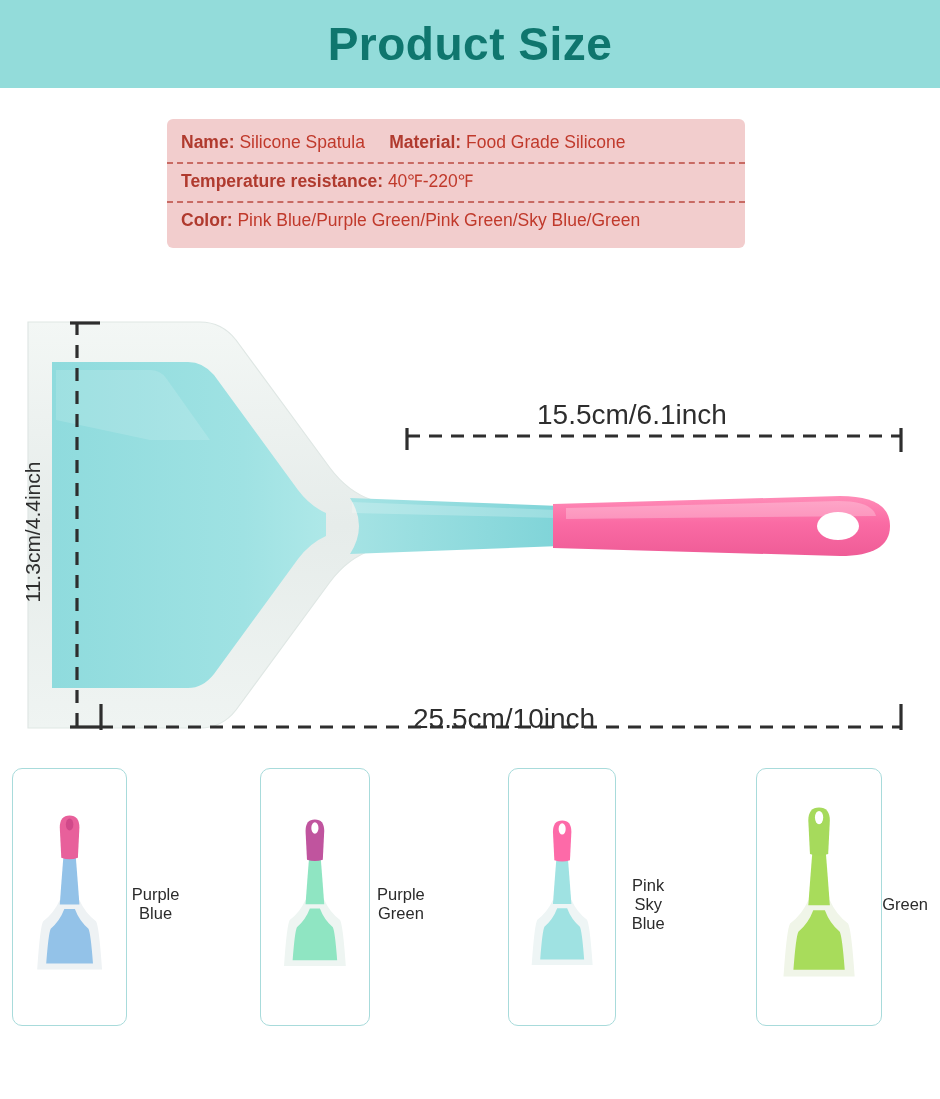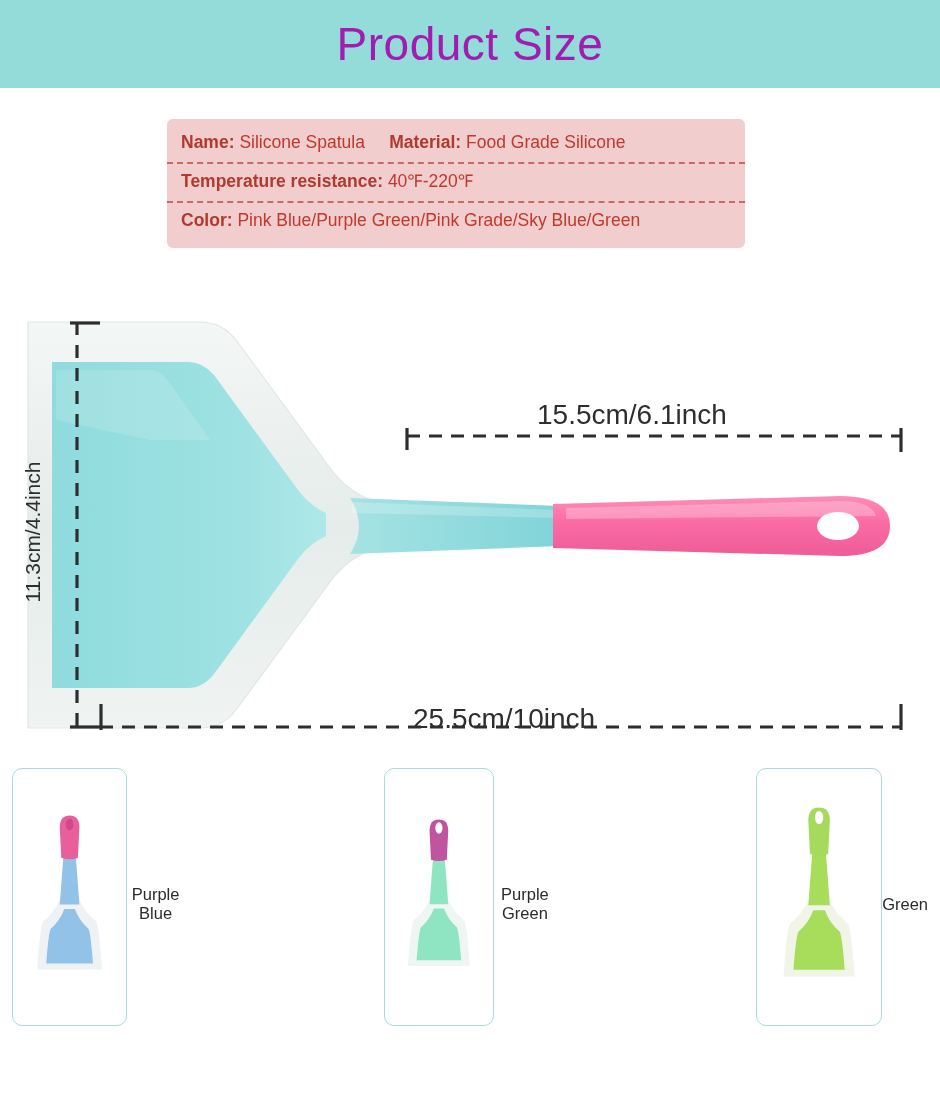--- a/index.html
+++ b/index.html
@@ -17,22 +17,22 @@
   .header-banner {
     width: 940px;
     height: 88px;
     background: #93dcda;
     display: flex;
     align-items: center;
     justify-content: center;
   }
   .header-title {
     font-size: 46px;
-    font-weight: 400;
-    color: #a21caf;
+    font-weight: 700;
+    color: #0f766e;
     letter-spacing: 0.5px;
     font-family: "Liberation Sans", sans-serif;
   }
 
   
   .spec-box {
     position: absolute;
     left: 167px;
     top: 119px;
     width: 578px;
@@ -140,21 +140,21 @@
     <span class="spec-value">Food Grade Silicone</span>
   </div>
 
   <div class="spec-row">
     <span class="spec-label">Temperature resistance:</span>
     <span class="spec-value">40℉-220℉</span>
   </div>
 
   <div class="spec-row">
     <span class="spec-label">Color:</span>
-    <span class="spec-value">Pink Blue/Purple  Green/Pink Grade/Sky Blue/Green</span>
+    <span class="spec-value">Pink Blue/Purple  Green/Pink Green/Sky Blue/Green</span>
   </div>
 
 </div>
 
 <div class="product-area">
   <svg class="product-svg" width="940" height="460" viewBox="0 0 940 460">
     <defs>
       <linearGradient id="bladeEdgeGrad" x1="0" y1="0" x2="0" y2="1">
         <stop offset="0%" stop-color="#f3f7f5"></stop>
         <stop offset="50%" stop-color="#e6ecea"></stop>
@@ -271,20 +271,32 @@
         <path d="M 50 160 Q 47 166 44 206 L 106 206 Q 103 166 100 160 Q 88 150 82 134 L 68 134 Q 62 150 50 160 Z" fill="#8fe5c2"></path>
         <path d="M 67 62 L 83 62 Q 86 100 88 128 L 62 128 Q 64 100 67 62 Z" fill="#8fe5c2"></path>
         <path d="M 75 10 Q 88 10 88 26 L 86 66 Q 75 70 64 66 L 62 26 Q 62 10 75 10 Z" fill="#c0549e"></path>
         <ellipse cx="75" cy="22" rx="5" ry="8" fill="#ffffff"></ellipse>
       </svg>
     </div>
     <div class="variant-label">Purple Green</div>
   </div>
 
 
+  <div class="variant">
+    <div class="variant-card">
+      <svg width="150" height="236" viewBox="0 0 150 236">
+        <path d="M 40 150 Q 36 156 32 214 L 118 214 Q 114 156 110 150 Q 96 140 88 122 L 62 122 Q 54 140 40 150 Z" fill="#eef5f5"></path>
+        <path d="M 50 160 Q 47 166 44 206 L 106 206 Q 103 166 100 160 Q 88 150 82 134 L 68 134 Q 62 150 50 160 Z" fill="#9fe2e2"></path>
+        <path d="M 67 62 L 83 62 Q 86 100 88 128 L 62 128 Q 64 100 67 62 Z" fill="#9fe2e2"></path>
+        <path d="M 75 10 Q 88 10 88 26 L 86 66 Q 75 70 64 66 L 62 26 Q 62 10 75 10 Z" fill="#fd6aa8"></path>
+        <ellipse cx="75" cy="22" rx="5" ry="8" fill="#ffffff"></ellipse>
+      </svg>
+    </div>
+    <div class="variant-label">Pink Sky Blue</div>
+  </div>
 
   <div class="variant">
     <div class="variant-card">
       <svg width="150" height="236" viewBox="0 0 150 236">
         <path d="M 40 150 Q 36 156 32 214 L 118 214 Q 114 156 110 150 Q 96 140 88 122 L 62 122 Q 54 140 40 150 Z" fill="#f0f5e8"></path>
         <path d="M 50 160 Q 47 166 44 206 L 106 206 Q 103 166 100 160 Q 88 150 82 134 L 68 134 Q 62 150 50 160 Z" fill="#a8dc5b"></path>
         <path d="M 67 62 L 83 62 Q 86 100 88 128 L 62 128 Q 64 100 67 62 Z" fill="#a8dc5b"></path>
         <path d="M 75 10 Q 88 10 88 26 L 86 66 Q 75 70 64 66 L 62 26 Q 62 10 75 10 Z" fill="#a6da5c"></path>
         <ellipse cx="75" cy="22" rx="5" ry="8" fill="#ffffff"></ellipse>
       </svg>

